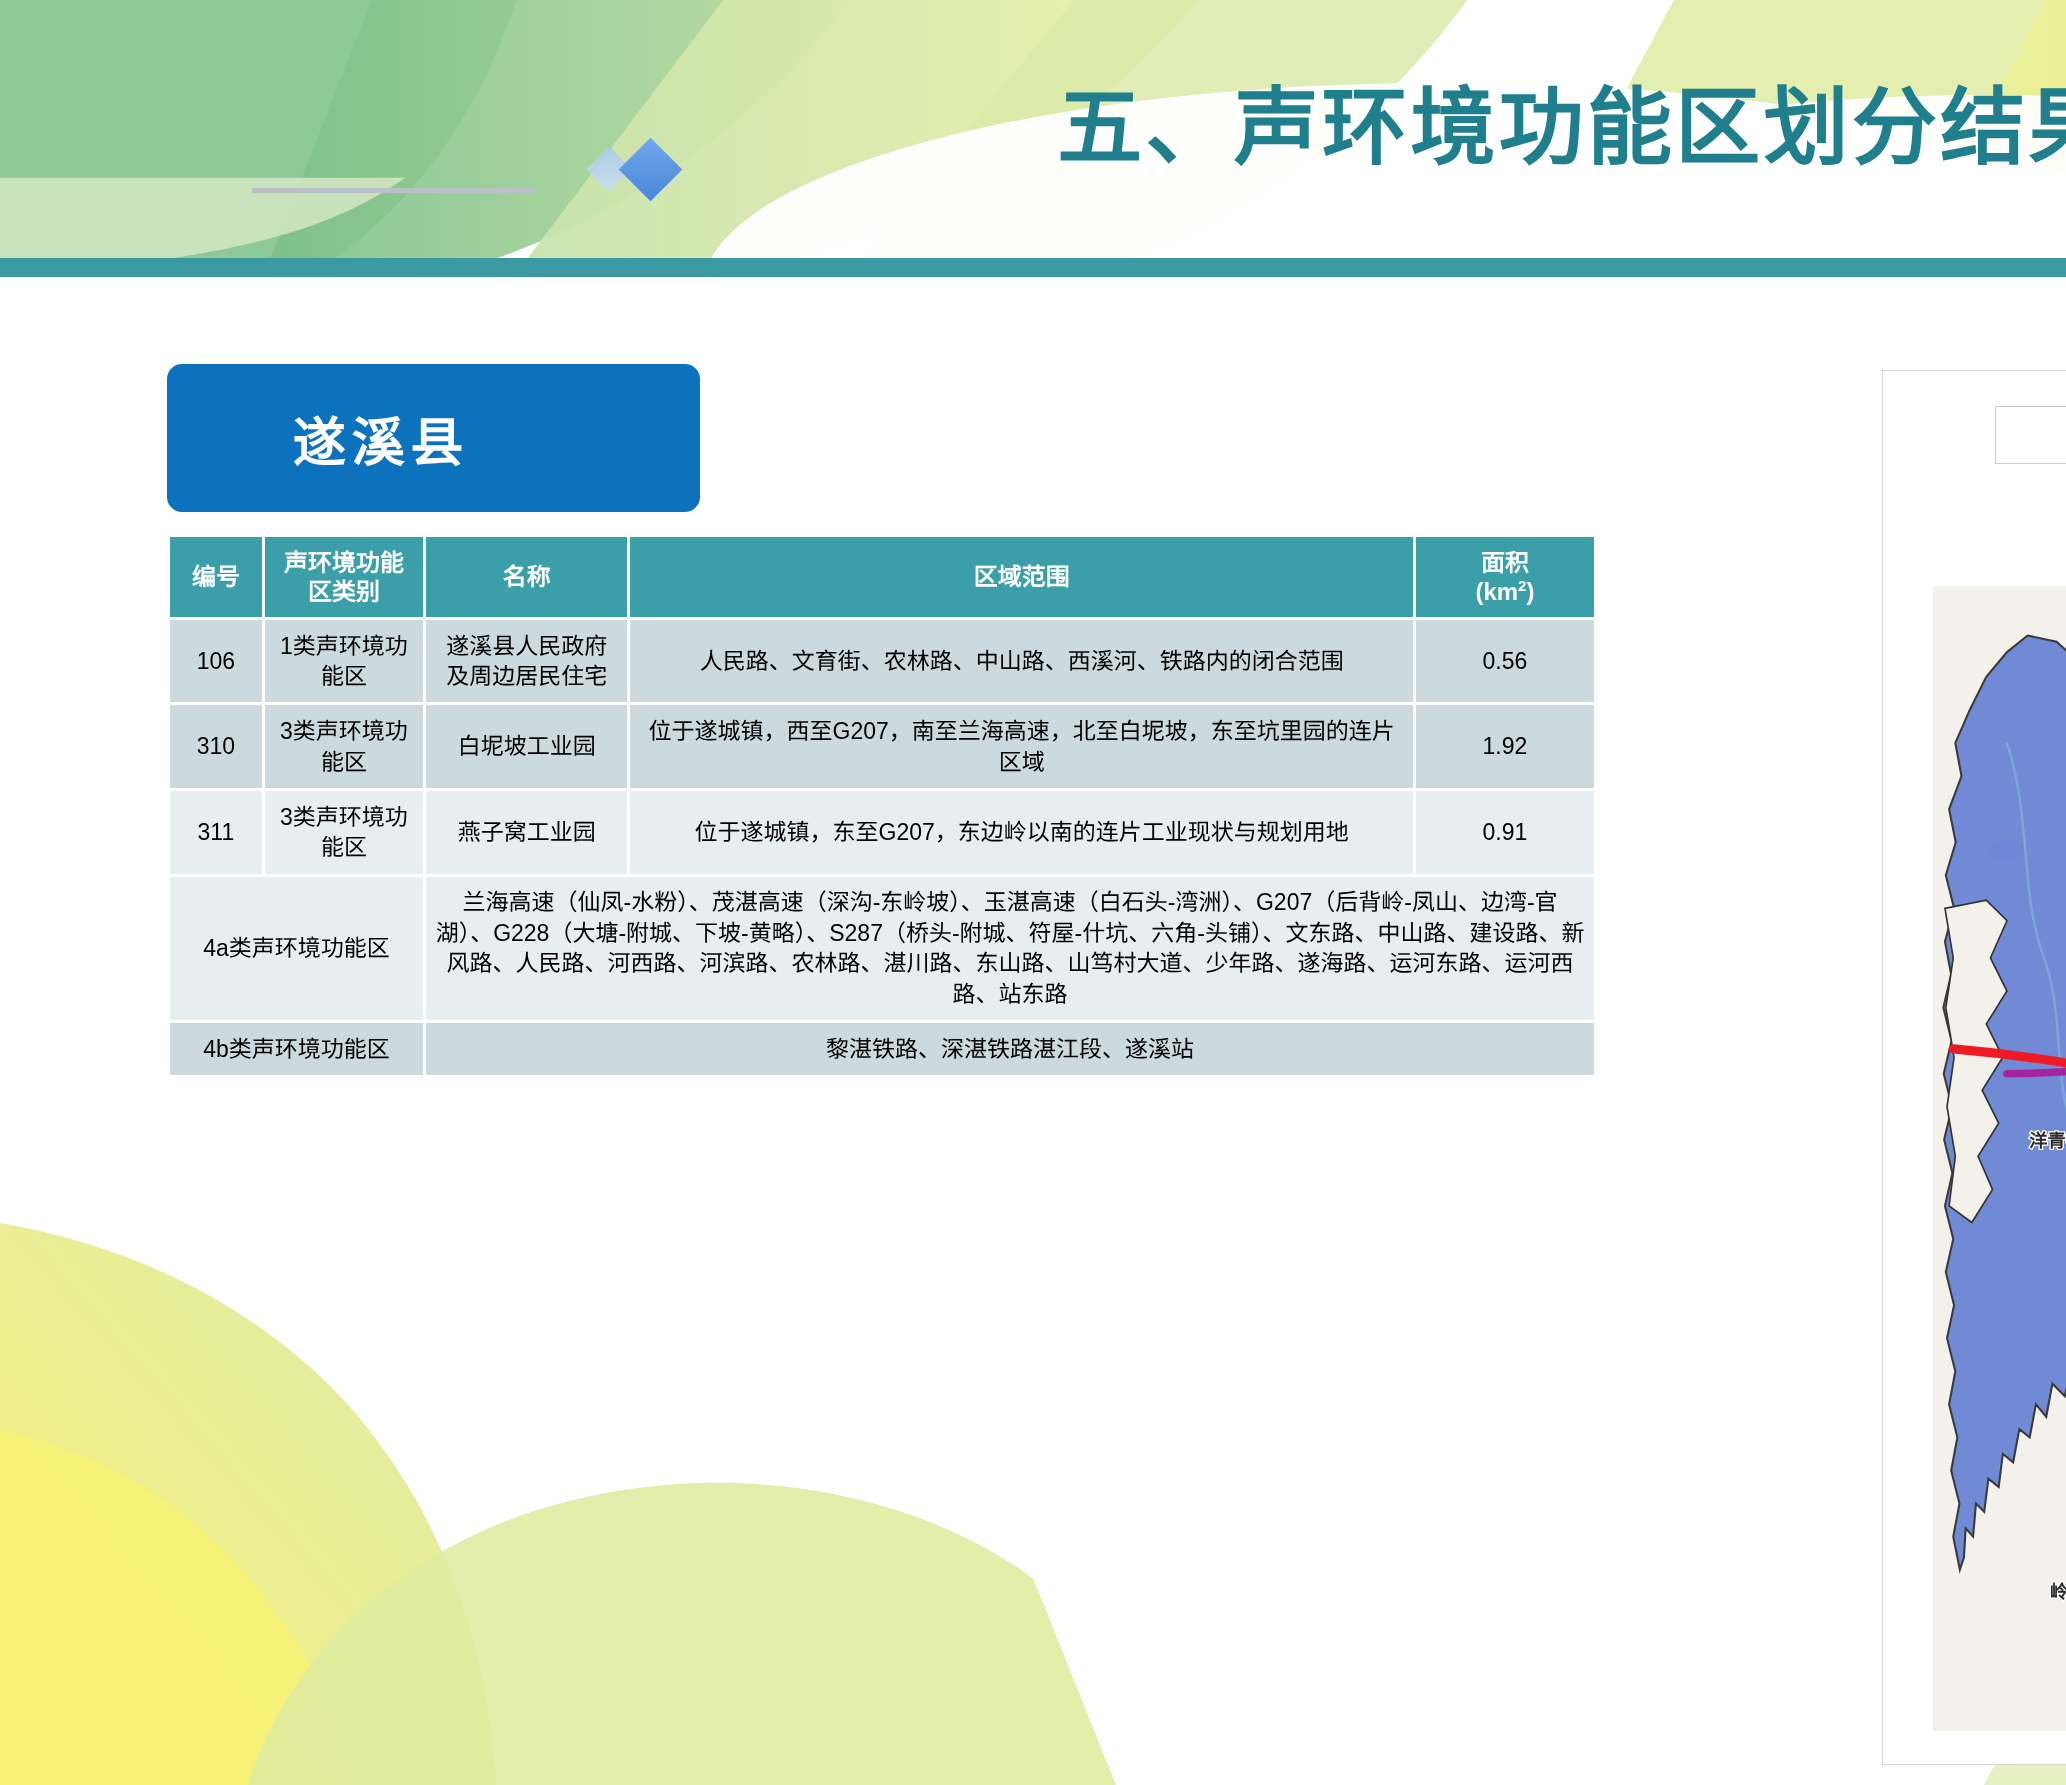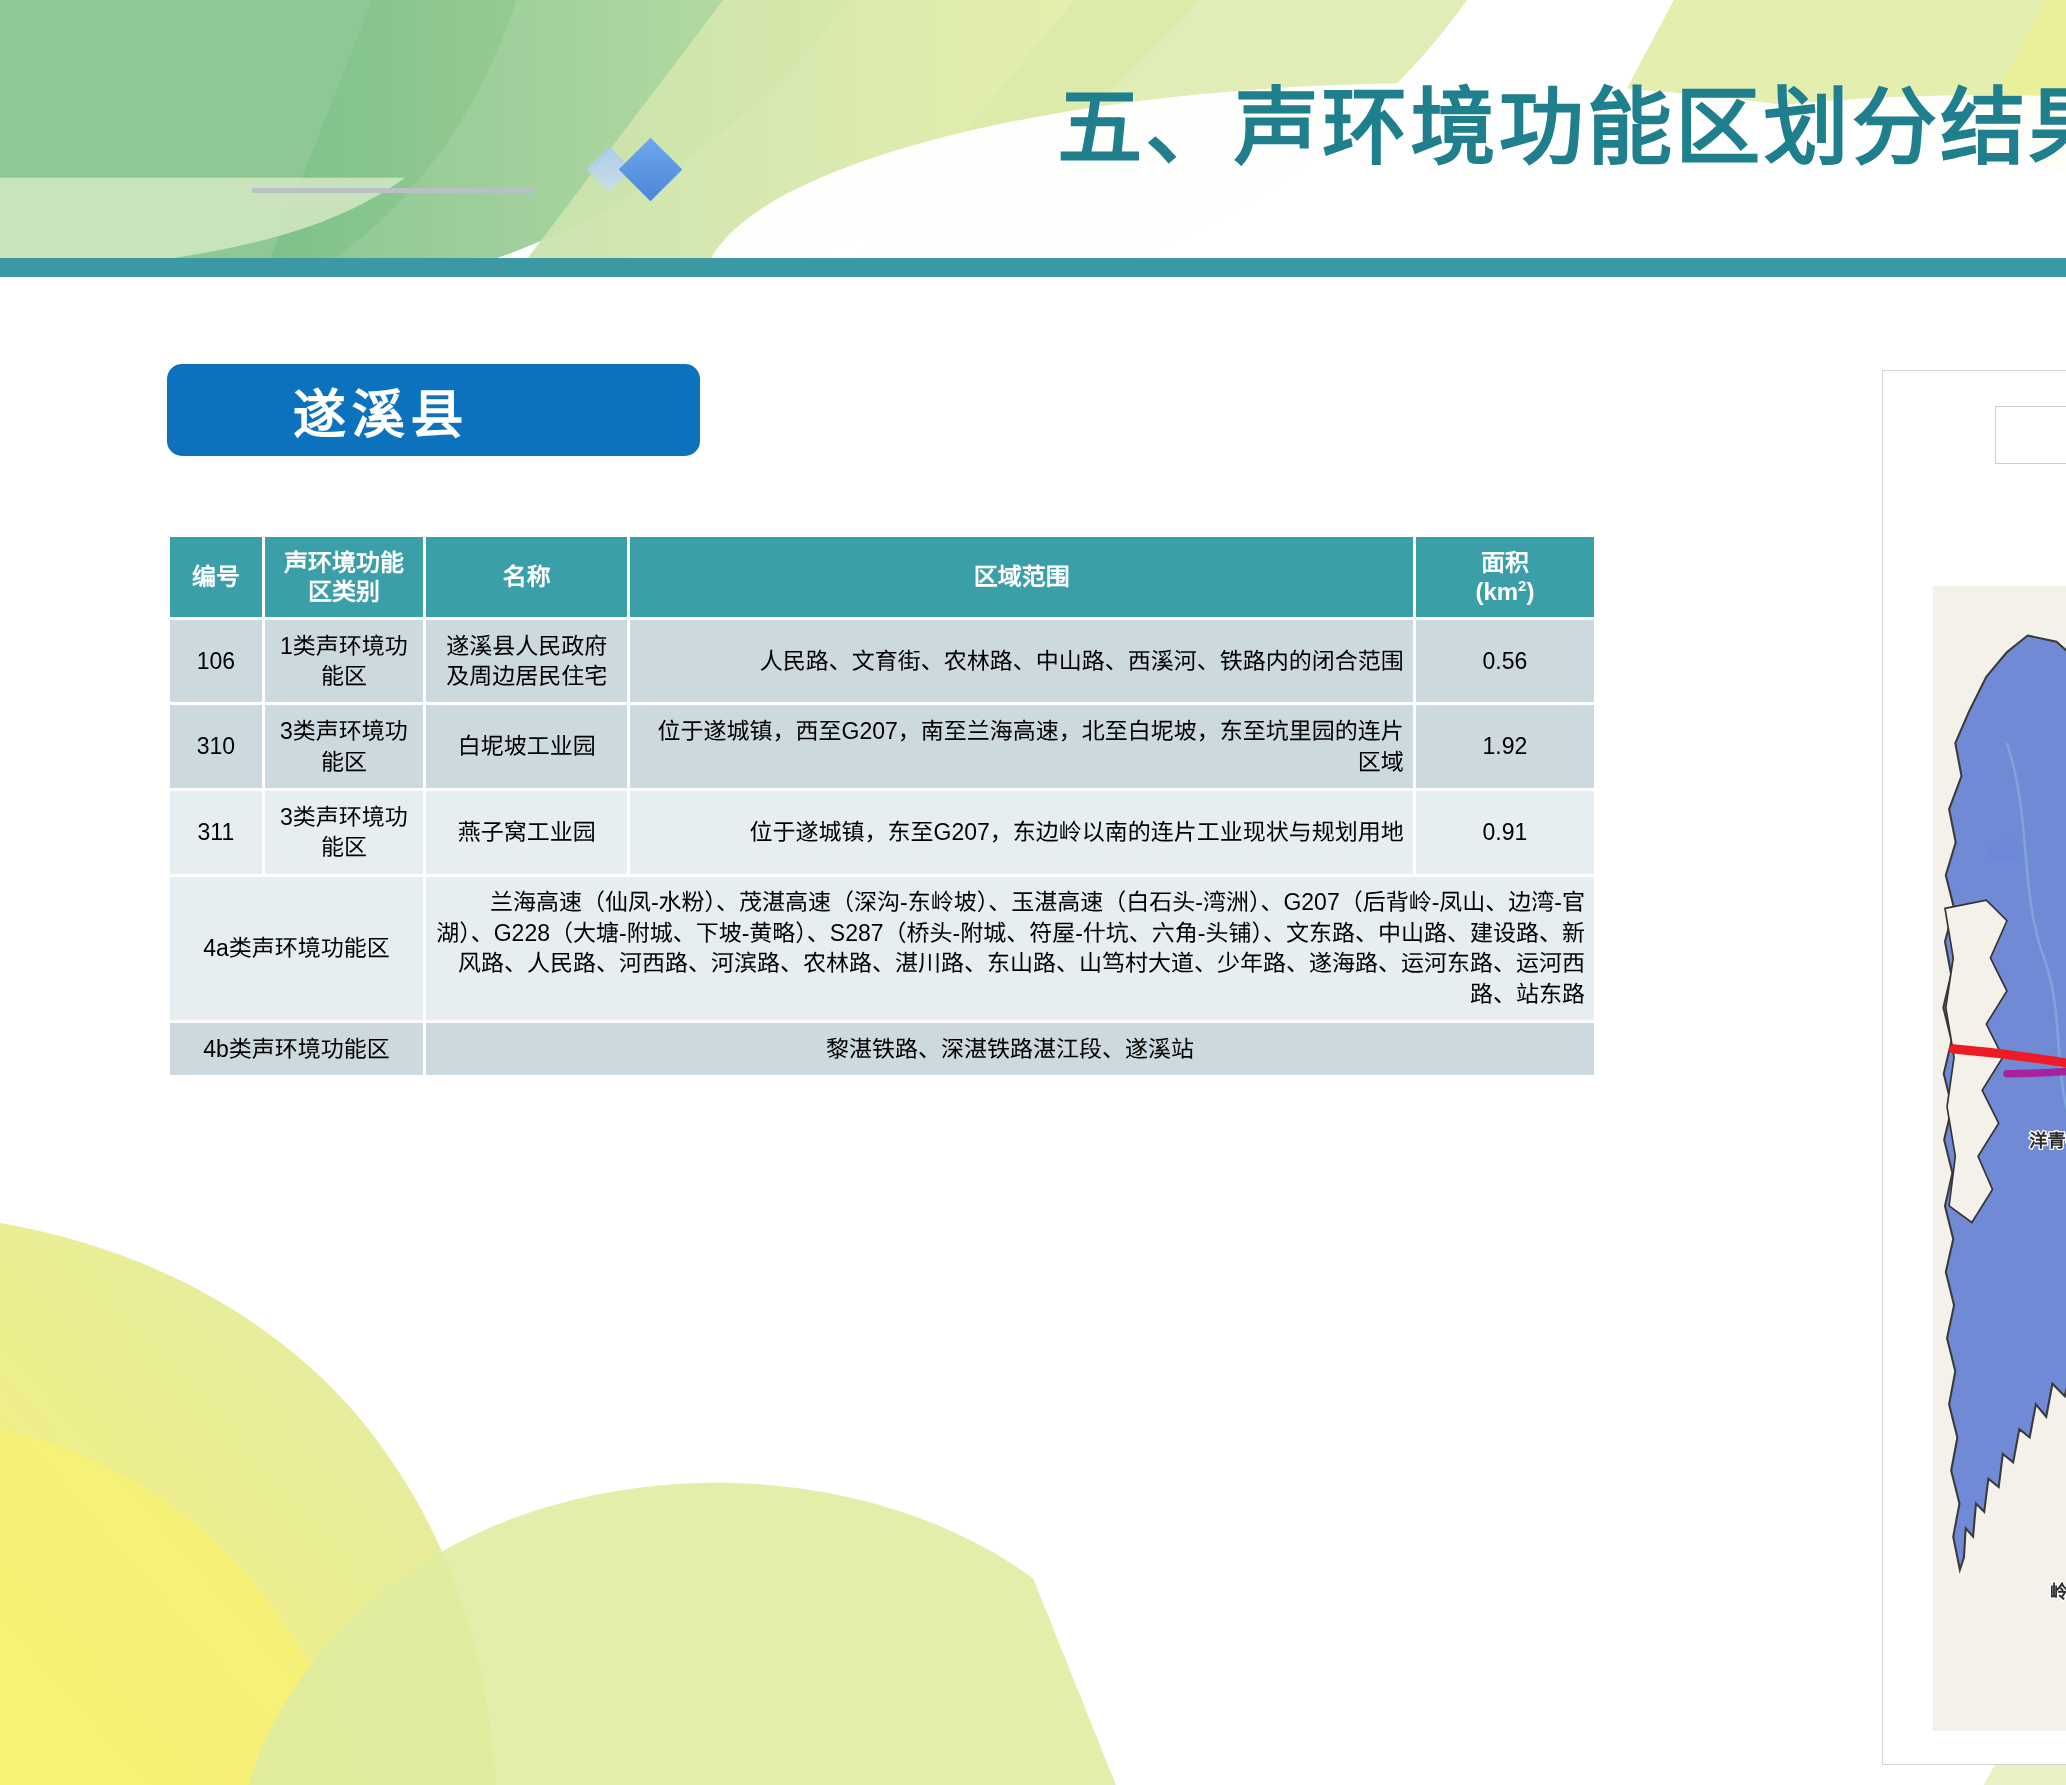--- a/index.html
+++ b/index.html
@@ -24,21 +24,21 @@
     text-shadow:1.2px 1.2px 0 rgba(255,255,255,.35);
   }
   .diamond{position:absolute;width:45px;height:45px;transform:rotate(45deg);z-index:5;}
   .diamond.big{background:linear-gradient(135deg,#6fa8ec,#4c86d6);}
   .diamond.small{background:linear-gradient(135deg,#a9c8ef,#cbdcf6);opacity:.85;width:32px;height:32px;}
   .title-rule{position:absolute;height:4.5px;background:#b9c0c6;z-index:5;}
   .teal-rule{position:absolute;left:0;top:258px;width:3174px;height:19px;background:#3b99a4;z-index:6;}
 
   
   .county-badge{
-    position:absolute;left:167px;top:364px;width:533px;height:92px;
+    position:absolute;left:167px;top:364px;width:533px;height:148px;
     background:#0c72bd;border-radius:15px;z-index:8;
     display:flex;align-items:center;
   }
   .county-badge span{
     color:#ffffff;font-size:53px;font-weight:700;letter-spacing:5.8px;
     margin-left:126px;
     font-family:"DejaVu Sans","Liberation Sans",sans-serif;
   }
 
   table.zone-table{
@@ -50,21 +50,21 @@
     background:#3b9faa;color:#fff;font-size:24px;font-weight:700;
     line-height:1.22;padding:10.7px 3.3px;text-align:center;vertical-align:middle;
   }
   table.zone-table td{
     font-size:23px;color:#000;line-height:1.33;
     padding:10.7px 9px;vertical-align:middle;
   }
   table.zone-table tr.r-dark td{background:#ccd9de;}
   table.zone-table tr.r-light td{background:#e6eef1;}
   td.c-num,td.c-type,td.c-name,td.c-area{text-align:center;}
-  td.c-range{text-align:right;}
+  td.c-range{text-align:center;}
   td.c-range.center{text-align:center;margin-top:40px;}
   .col-num{width:83px;}
   .col-type{width:143px;}
   .col-name{width:182px;}
   .col-range{width:707px;}
   .col-area{width:161px;}
   sup{font-size:.62em;vertical-align:super;}
 
   
   .map-panel{

